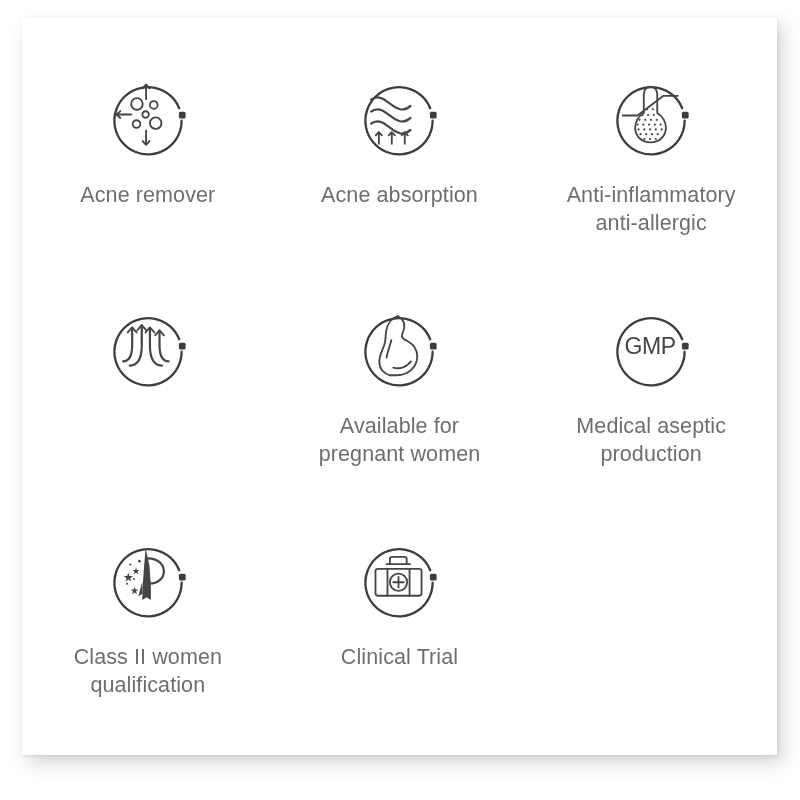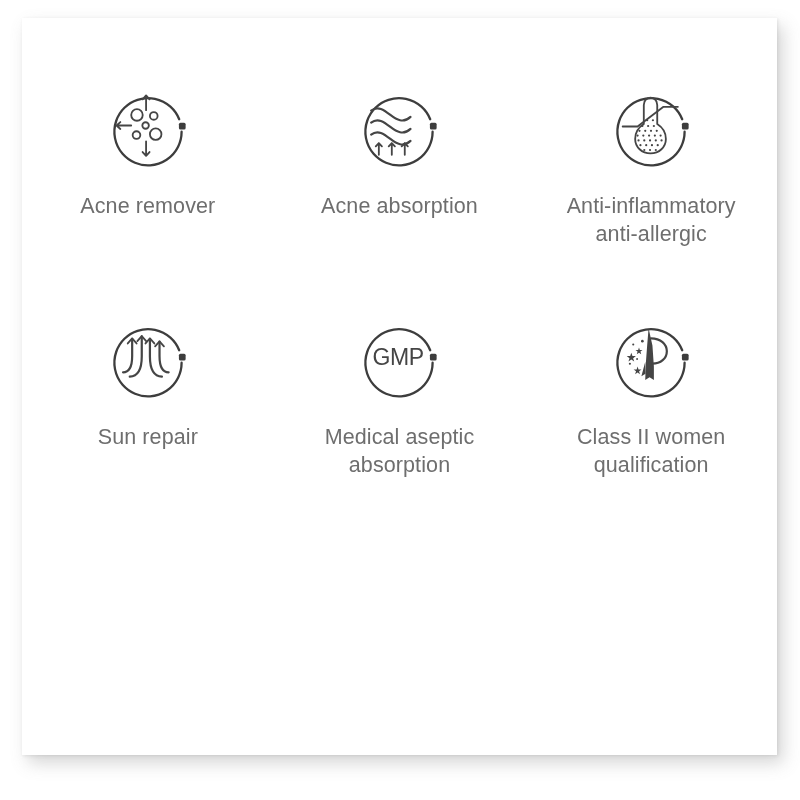--- a/index.html
+++ b/index.html
@@ -22,21 +22,21 @@
     width: 755px;
     height: 737px;
     background: #ffffff;
     box-shadow: 6px 8px 16px rgba(120,120,120,0.30),
                 1px 1px 3px rgba(150,150,150,0.22);
   }
 
   .feature-grid {
     position: absolute;
     left: 0;
-    top: 16px;
+    top: 5px;
     width: 100%;
     height: 100%;
     display: grid;
     grid-template-columns: repeat(3, 1fr);
     grid-template-rows: repeat(3, 1fr);
     padding-top: 18px;
     padding-bottom: 26px;
     box-sizing: border-box;
   }
 
@@ -186,32 +186,43 @@
         <rect class="ico-dot" x="82.2" y="46.6" width="7" height="7" rx="1.6"></rect>
         <path class="ico-stroke" d="M24,66 C32,66 33.5,57 33.5,49 L33.5,31"></path>
         <path class="ico-stroke-thin" d="M28.9,35.9 L33.5,30.7 L38.1,35.9"></path>
         <path class="ico-stroke" d="M31,70.5 C41.5,70 43.5,59 43.5,49.5 L43.5,28.5"></path>
         <path class="ico-stroke-thin" d="M38.9,33.4 L43.5,28.2 L48.1,33.4"></path>
         <path class="ico-stroke" d="M64.5,70.5 C54,70 52,59 52,49.5 L52,31"></path>
         <path class="ico-stroke-thin" d="M47.4,35.9 L52,30.7 L56.6,35.9"></path>
         <path class="ico-stroke" d="M71.5,66 C63.5,66 62,57 62,49 L62,34"></path>
         <path class="ico-stroke-thin" d="M57.4,38.9 L62,33.7 L66.6,38.9"></path>
       </svg>
-      <div class="feature-label">Sun repair</div>
-    </div>
-
+    </div>
+
+    <div class="feature-item">
+      <svg class="feature-icon" viewBox="0 0 100 100">
+        <path class="ico-ring" d="M82.5,43 A35,35 0 1 0 85,56 "></path>
+        <rect class="ico-dot" x="82.2" y="46.6" width="7" height="7" rx="1.6"></rect>
+        <path class="ico-stroke-thin" d="M49,19 C42,21 37.5,27.5 36.5,35 C35.8,40.5 36.5,44 34.5,49.5 C32.5,55 29.5,60 29.5,66.5 C29.5,73.5 34,79 40.5,80.5"></path>
+        <path class="ico-stroke-thin" d="M49,19 C53.5,21.5 56,25.5 55.5,30.5 C55.1,34.3 53,36.8 53,39.5 C53,42.5 56.5,43.5 60,45.5 C65.5,48.6 69,54 69,61 C69,71.5 60,80.5 48,80.5 C44.5,80.5 42,80.5 40.5,80.5"></path>
+        <path class="ico-stroke-thin" d="M44,72.5 C50.5,74.5 58.5,72 62.5,66"></path>
+        <path class="ico-stroke-thin" d="M42,44 C40.5,50 38,56 37,62"></path>
+      </svg>
+      <div class="feature-label">Available for
+pregnant women</div>
+    </div>
 
     <div class="feature-item">
       <svg class="feature-icon" viewBox="0 0 100 100">
         <path class="ico-ring" d="M82.5,43 A35,35 0 1 0 85,56 "></path>
         <rect class="ico-dot" x="82.2" y="46.6" width="7" height="7" rx="1.6"></rect>
         <text class="ico-text" x="49" y="58" text-anchor="middle">GMP</text>
       </svg>
       <div class="feature-label">Medical aseptic
-absorption</div>
+production</div>
     </div>
 
     <div class="feature-item">
       <svg class="feature-icon" viewBox="0 0 100 100">
         <path class="ico-ring" d="M82.5,43 A35,35 0 1 0 85,56 "></path>
         <rect class="ico-dot" x="82.2" y="46.6" width="7" height="7" rx="1.6"></rect>
         <path class="ico-fill" d="M47.5,20 L51.5,38 L53,60 L53,74 L48.5,71 L44,74 L44.5,58 L46,38 Z"></path>
         <path class="ico-fill" d="M44,55 L40,70 L44.3,67.5 Z"></path>
         <path class="ico-stroke" d="M50,30.5 C60,30.5 66.5,36.5 66.5,44 C66.5,51.5 60,57 51.5,57"></path>
         <g class="ico-fill">
@@ -221,15 +232,28 @@
           <circle cx="41" cy="33.5" r="1.4"></circle>
           <circle cx="31.5" cy="37" r="1.1"></circle>
           <circle cx="28" cy="57" r="1.1"></circle>
           <circle cx="35.5" cy="52" r="1"></circle>
         </g>
       </svg>
       <div class="feature-label">Class II women
 qualification</div>
     </div>
 
+    <div class="feature-item">
+      <svg class="feature-icon" viewBox="0 0 100 100">
+        <path class="ico-ring" d="M82.5,43 A35,35 0 1 0 85,56 "></path>
+        <rect class="ico-dot" x="82.2" y="46.6" width="7" height="7" rx="1.6"></rect>
+        <path class="ico-stroke-thin" d="M40.5,36.5 L40.5,31.5 C40.5,30 41.6,29 43,29 L55.5,29 C56.9,29 58,30 58,31.5 L58,36.5"></path>
+        <path class="ico-stroke-thin" d="M37,36.5 L61.5,36.5"></path>
+        <rect class="ico-stroke-thin" x="25.5" y="41.5" width="48" height="28" rx="2.5"></rect>
+        <path class="ico-stroke-thin" d="M38,41.5 L38,69.5 M61,41.5 L61,69.5"></path>
+        <circle class="ico-stroke-thin" cx="49.5" cy="55.5" r="9"></circle>
+        <path class="ico-stroke-thin" d="M49.5,50 L49.5,61 M44,55.5 L55,55.5"></path>
+      </svg>
+      <div class="feature-label">Clinical Trial</div>
+    </div>
 
   </div>
 </div>
 
 </body></html>

